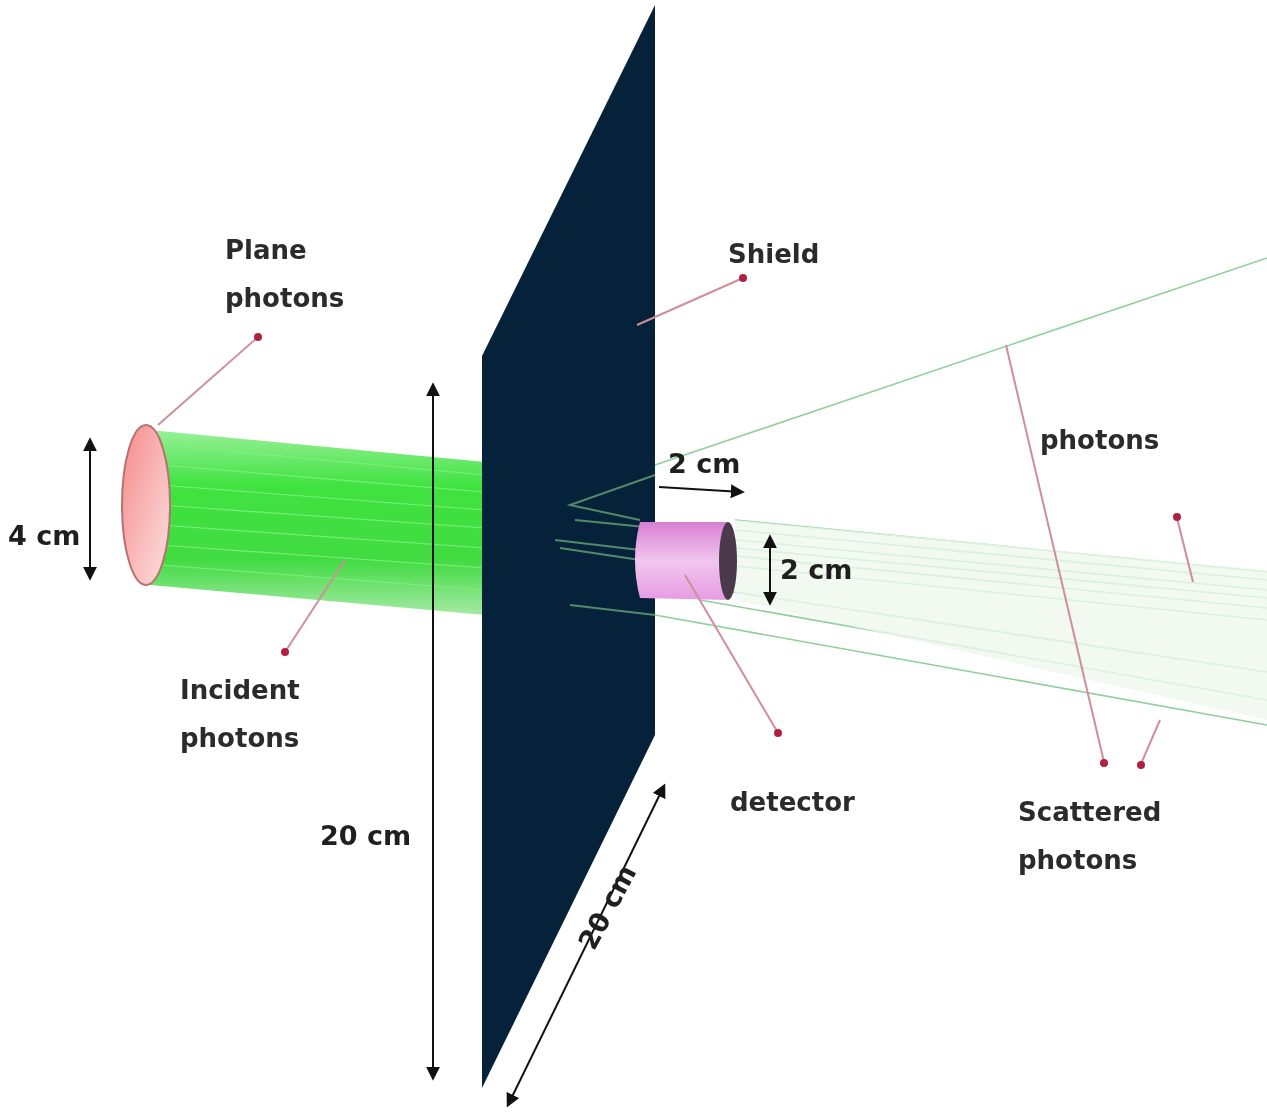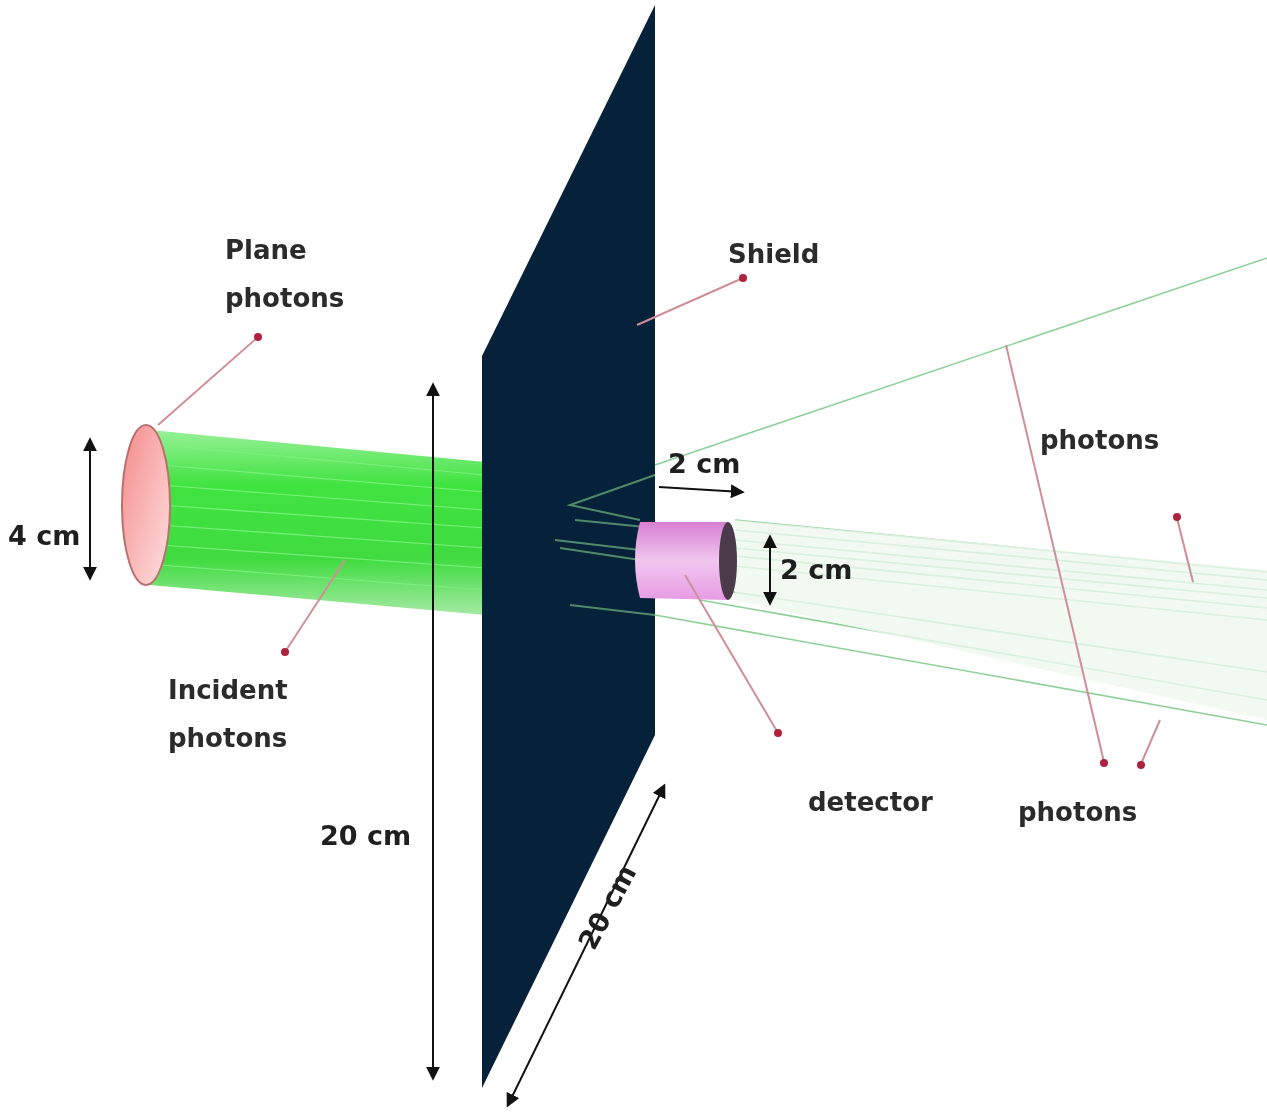--- a/index.html
+++ b/index.html
@@ -105,31 +105,32 @@
   </g>
 </svg>
 
 <div class="label" style="left:225px; top:226px; width:125px;">
   <div>Plane</div>
   <div>photons</div>
 </div>
 <div class="label" style="left:728px; top:230px; width:110px;">
   <div>Shield</div>
 </div>
-<div class="label" style="left:168px; top:666px; width:160px;">
+<div class="label" style="left:180px; top:666px; width:160px;">
   <div>Incident</div>
   <div>photons</div>
 </div>
-<div class="label" style="left:808px; top:778px; width:160px;">
+<div class="label" style="left:730px; top:778px; width:160px;">
   <div>detector</div>
 </div>
 <div class="label" style="left:1040px; top:416px; width:215px;">
   <div>photons</div>
 </div>
 <div class="label" style="left:1018px; top:788px; width:175px;">
+  <div>Scattered</div>
   <div>photons</div>
 </div>
 
 <div class="dim" style="left:8px; top:488px;margin-top:32px;">4 cm</div>
 <div class="dim" style="left:320px; top:820px;">20 cm</div>
 <div class="dim" style="left:668px; top:448px;">2 cm</div>
 <div class="dim" style="left:780px; top:554px;">2 cm</div>
 <div class="dim" style="left:572px; top:940px; transform: rotate(-62deg); transform-origin: left top;">20 cm</div>
 
 </body></html>

